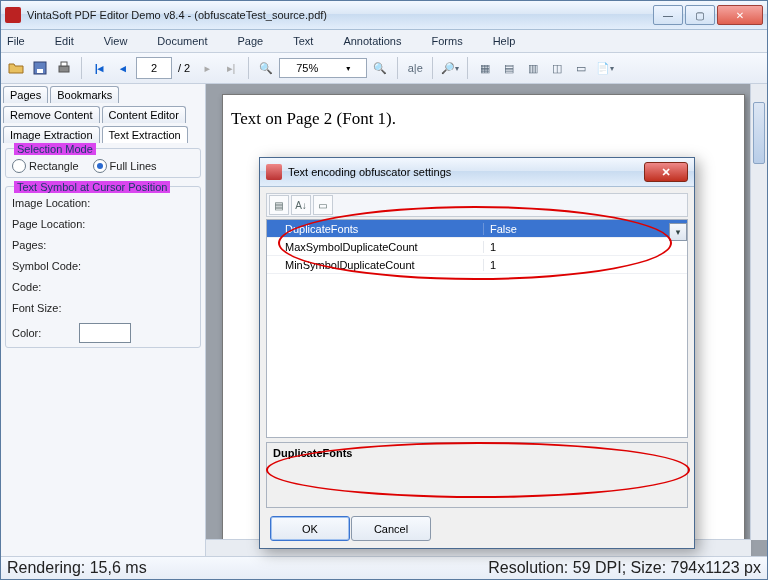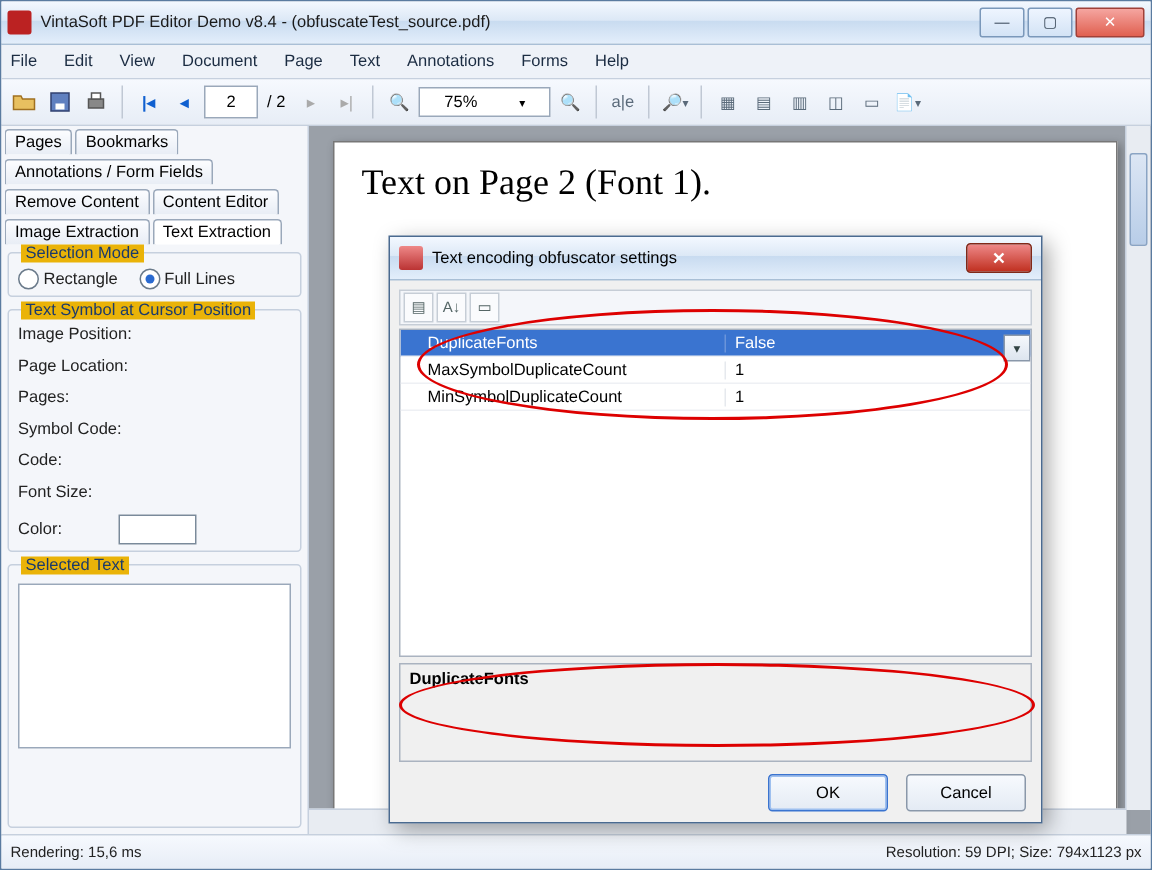--- a/index.html
+++ b/index.html
@@ -3,69 +3,69 @@
 <meta charset="utf-8">
 <style>
 html,body{margin:0;padding:0;font-family:"Segoe UI",Tahoma,sans-serif;font-size:11px;color:#000;background:#d6dde8;height:580px;width:768px;overflow:hidden}
 .window{width:768px;height:580px;background:#fff;border:1px solid #5a7ba0;box-sizing:border-box;display:flex;flex-direction:column;position:relative}
 .titlebar{height:28px;background:linear-gradient(#f3f8ff,#dce8f6 45%,#c8dbf0 46%,#e3eefb);display:flex;align-items:center;padding:0 4px;border-bottom:1px solid #a9bfd6}
 .app-icon{width:16px;height:16px;background:#b22;border-radius:2px;margin-right:6px}
 .title-text{flex:1;color:#1a1a1a}
 .winbtns{display:flex;gap:2px}
 .winbtn{width:28px;height:18px;border:1px solid #7a98ba;border-radius:2px;background:linear-gradient(#eef5ff,#d3e3f5);display:flex;align-items:center;justify-content:center;font-size:10px;color:#3a4a5a}
 .winbtn.close{width:44px;background:linear-gradient(#f5a5a0,#e06050);border-color:#a04038;color:#fff}
-.menubar{height:22px;background:#eef2f8;display:flex;align-items:center;padding:0 6px;gap:18px;border-bottom:1px solid #c6d0de}
+.menubar{height:22px;background:#eef2f8;display:flex;align-items:center;padding:0 6px;gap:30px;border-bottom:1px solid #c6d0de}
 .menubar span{color:#1b2c42}
 .toolbar{height:30px;background:linear-gradient(#f6f9fe,#e7edf6);border-bottom:1px solid #c6d0de;display:flex;align-items:center;padding:0 4px;gap:2px}
 .tb-sep{width:1px;height:22px;background:#c0c8d4;margin:0 4px}
 .tb-btn{width:22px;height:22px;display:flex;align-items:center;justify-content:center;border-radius:2px;color:#5a6a7a}
 .tb-btn svg{width:16px;height:16px}
 .pg-input{width:30px;height:18px;border:1px solid #9aa8ba;text-align:center;font-size:11px}
 .zoom-box{width:54px;height:18px;border:1px solid #9aa8ba;font-size:11px;display:flex;align-items:center;padding:0 16px;background:#fff}
 .body{flex:1;display:flex;min-height:0}
 .leftpanel{width:204px;background:#f4f6fa;border-right:1px solid #c6d0de;display:flex;flex-direction:column}
 .tabrow{display:flex;flex-wrap:wrap;padding:2px 2px 0}
 .tab{border:1px solid #9aa8ba;border-bottom:none;background:linear-gradient(#fcfdff,#e8edf5);padding:2px 6px;margin-right:2px;margin-bottom:1px;border-radius:3px 3px 0 0;font-size:11px}
 .tab.active{background:#fff}
 .group{border:1px solid #c6d0de;margin:4px;background:#f4f6fa;border-radius:3px;padding:6px 6px 4px}
-.group-title{position:relative;top:-12px;left:2px;background:#eab308;padding:0 3px;display:inline-block;color:#1b3a6b}
+.group-title{position:relative;top:-12px;left:2px;background:#d946ef;padding:0 3px;display:inline-block;color:#1b3a6b}
 .group-body{margin-top:-8px;display:flex;flex-direction:column;gap:6px}
 .radio-row{display:flex;gap:14px;align-items:center}
 .radio{width:12px;height:12px;border:1px solid #6a7a8a;border-radius:50%;display:inline-flex;align-items:center;justify-content:center;margin-right:3px;background:#fff}
 .radio.sel::after{content:"";width:6px;height:6px;background:#2a6ad0;border-radius:50%}
 .lbl{color:#222}
 .field-row{display:flex;align-items:center;gap:4px}
 .color-sw{width:50px;height:18px;border:1px solid #7a8a9a;background:#fff}
 .textarea{height:108px;border:1px solid #9aa8ba;background:#fff;margin-top:2px}
 .docarea{flex:1;background:#9aa0a8;position:relative;overflow:hidden}
 .page{position:absolute;left:16px;top:10px;right:22px;height:700px;background:#fff;border:1px solid #777;box-shadow:2px 2px 6px rgba(0,0,0,.3)}
-.page-text{font-family:"Times New Roman",serif;font-size:24px;padding:14px 18px}
+.page-text{font-family:"Times New Roman",serif;font-size:17px;padding:14px 8px}
 .vscroll{position:absolute;right:0;top:0;bottom:16px;width:16px;background:#e8ecf2;border-left:1px solid #c6d0de}
 .vthumb{position:absolute;left:2px;right:2px;top:18px;height:60px;background:linear-gradient(#dce6f4,#b8cde8);border:1px solid #8aa4c4;border-radius:2px}
 .hscroll{position:absolute;left:0;right:16px;bottom:0;height:16px;background:#e8ecf2;border-top:1px solid #c6d0de}
-.status{height:22px;background:linear-gradient(#f6f9fe,#e7edf6);border-top:1px solid #c6d0de;display:flex;align-items:center;padding:0 6px;font-size:10px;color:#222}
+.status{height:22px;background:linear-gradient(#f6f9fe,#e7edf6);border-top:1px solid #c6d0de;display:flex;align-items:center;padding:0 6px;font-size:16px;color:#222}
 .status .spacer{flex:1}
 
 .dialog{position:absolute;left:258px;top:156px;width:434px;height:390px;background:#f0f0f0;border:1px solid #4a6a90;box-shadow:4px 4px 14px rgba(0,0,0,.35)}
 .dlg-title{height:28px;background:linear-gradient(#f3f8ff,#dce8f6 45%,#c8dbf0 46%,#e3eefb);display:flex;align-items:center;padding:0 6px;border-bottom:1px solid #a9bfd6}
 .dlg-title .dico{width:16px;height:16px;background:linear-gradient(#e88,#b33);border-radius:2px;margin-right:6px}
 .dlg-close{width:42px;height:18px;background:linear-gradient(#e88,#c03020);border:1px solid #802818;border-radius:3px;color:#fff;display:flex;align-items:center;justify-content:center;font-weight:bold}
 .dlg-body{padding:6px;display:flex;flex-direction:column;height:calc(100% - 28px);box-sizing:border-box}
 .pg-toolbar{height:22px;display:flex;align-items:center;gap:2px;border:1px solid #c6cdd6;background:#f4f6fa;padding:0 2px}
 .pg-tb-btn{width:18px;height:18px;border:1px solid #c6cdd6;background:#fafbfd;display:flex;align-items:center;justify-content:center;font-size:10px;color:#566}
 .prop-grid{flex:1;border:1px solid #aab3c0;background:#fff;margin-top:2px;overflow:hidden;position:relative}
 .prow{display:flex;height:17px;align-items:center;border-bottom:1px solid #eef0f4}
 .prow .pname{width:198px;padding-left:18px;border-right:1px solid #e6e9ee}
 .prow .pval{flex:1;padding-left:6px;position:relative}
 .prow.sel{background:#3a74d0;color:#fff}
 .prow.sel .pname{border-right-color:#6a94da}
 .dd-btn{position:absolute;right:0;top:0;width:16px;height:16px;border:1px solid #8a98aa;background:linear-gradient(#f5f8fc,#dde5ef);color:#344;display:flex;align-items:center;justify-content:center;font-size:9px}
 .desc-box{border:1px solid #aab3c0;background:#f0f0f0;margin-top:4px;padding:4px 6px;height:56px}
 .desc-title{font-weight:bold}
-.btnrow{display:flex;justify-content:flex-end;gap:12px;padding:8px 4px 2px}
+.btnrow{display:flex;justify-content:flex-start;gap:1px;padding:8px 4px 2px}
 .btn{width:78px;height:23px;border:1px solid #8a98aa;background:linear-gradient(#f7fafe,#e4ebf4);border-radius:3px;display:flex;align-items:center;justify-content:center}
 .btn.primary{border-color:#3a74d0;box-shadow:0 0 0 1px #9ec0ef inset}
 
 .anno{position:absolute;border:2px solid #d00;border-radius:50%;pointer-events:none}
 </style>
 </head>
 <body>
 
 <div class="window">
 
@@ -134,23 +134,20 @@
     <div class="tb-btn">◫</div>
     <div class="tb-btn">▭</div>
     <div class="tb-btn">📄<span style="font-size:8px">▾</span></div>
   </div>
 
   <div class="body">
     <div class="leftpanel">
       <div class="tabrow">
         <div class="tab">Pages</div>
         <div class="tab">Bookmarks</div>
-      </div>
-      <div class="tabrow">
-        <div class="tab">Annotations / Form Fields</div>
       </div>
       <div class="tabrow">
         <div class="tab">Remove Content</div>
         <div class="tab">Content Editor</div>
       </div>
       <div class="tabrow">
         <div class="tab">Image Extraction</div>
         <div class="tab active">Text Extraction</div>
       </div>
 
@@ -166,40 +163,34 @@
                 <span class="radio sel"></span>
                 <span class="lbl">Full Lines</span>
               </span>
           </div>
         </div>
       </div>
 
       <div class="group">
         <span class="group-title">Text Symbol at Cursor Position</span>
         <div class="group-body" style="gap:9px">
-          <span class="lbl">Image Position:</span>
+          <span class="lbl">Image Location:</span>
           <span class="lbl">Page Location:</span>
           <span class="lbl">Pages:</span>
           <span class="lbl">Symbol Code:</span>
           <span class="lbl">Code:</span>
           <span class="lbl">Font Size:</span>
           <div class="field-row">
             <span class="lbl">Color:</span>
             <span style="width:30px"></span>
             <div class="color-sw"></div>
           </div>
         </div>
       </div>
 
-      <div class="group" style="flex:1">
-        <span class="group-title">Selected Text</span>
-        <div class="group-body" style="height:100%">
-          <div class="textarea"></div>
-        </div>
-      </div>
     </div>
 
     <div class="docarea">
       <div class="page">
         <div class="page-text">Text on Page 2 (Font 1).</div>
       </div>
       <div class="vscroll">
           <div class="vthumb"></div>
         </div>
       <div class="hscroll"></div>

